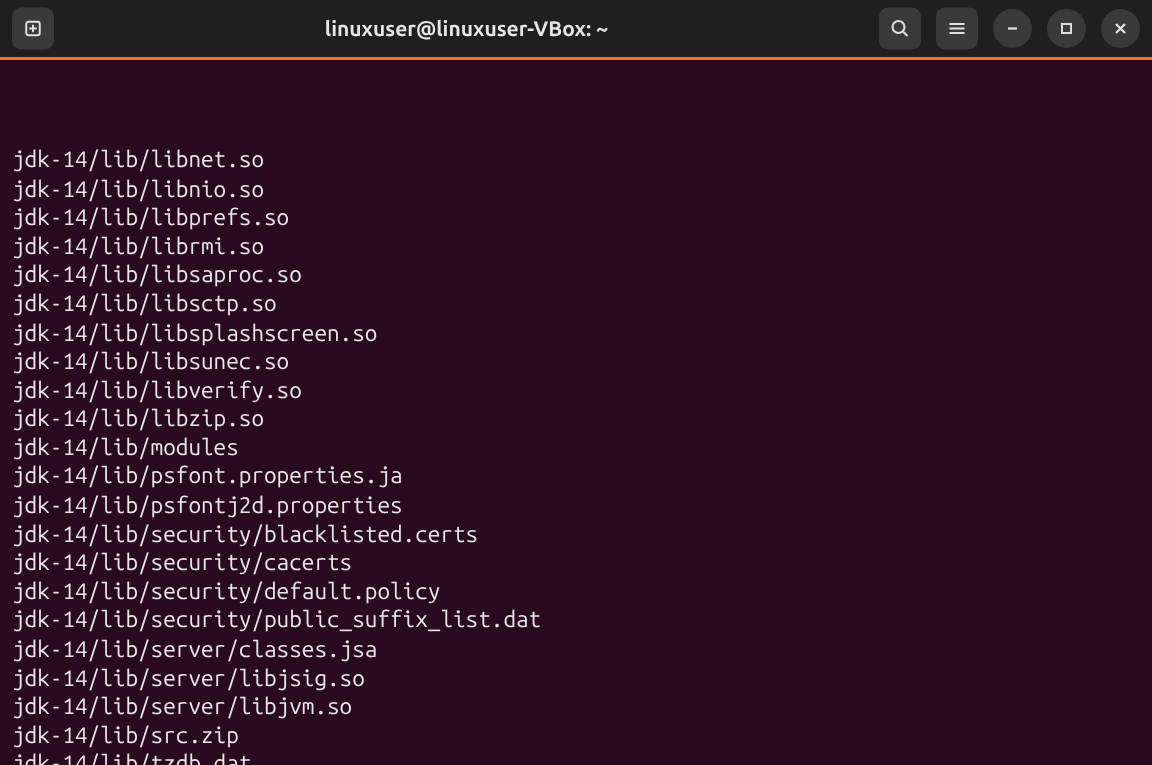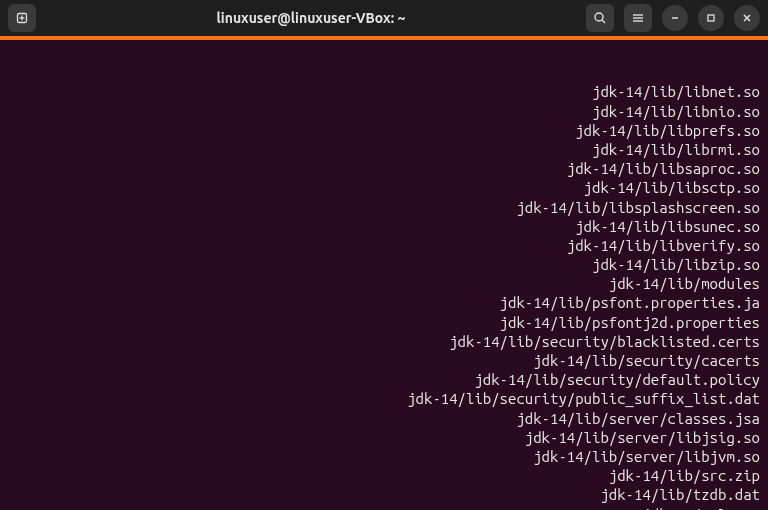--- a/index.html
+++ b/index.html
@@ -18,21 +18,21 @@
     display: flex;
     flex-direction: column;
   }
   .titlebar {
     height: 40px;
     background: #1f1f1f;
     display: flex;
     align-items: center;
     padding: 0 8px;
     gap: 4px;
-    border-bottom: 4px solid #f97316;
+    border-bottom: 2px solid #f97316;
   }
   .tb-left {
     display: flex;
     align-items: center;
     gap: 8px;
     flex: 0 0 auto;
   }
   .tb-btn {
     width: 28px;
     height: 28px;
@@ -64,26 +64,25 @@
     background: #3a3a3a;
     display: flex;
     align-items: center;
     justify-content: center;
     color: #e0e0e0;
     font-size: 12px;
   }
   .tb-circle.close { background: #3a3a3a; }
   .terminal-body {
     flex: 1;
-    padding: 4px 8px 4px 8px;
+    padding: 18px 8px 4px 8px;
     color: #e8e8e8;
     line-height: 1.28;
     overflow: hidden;
     white-space: pre;
-    text-align: right;
   }
   .line { display: block; }
   svg { display: block; }
 </style>
 </head>
 <body>
 
 <div class="window">
   <div class="titlebar">
     <div class="tb-left">

